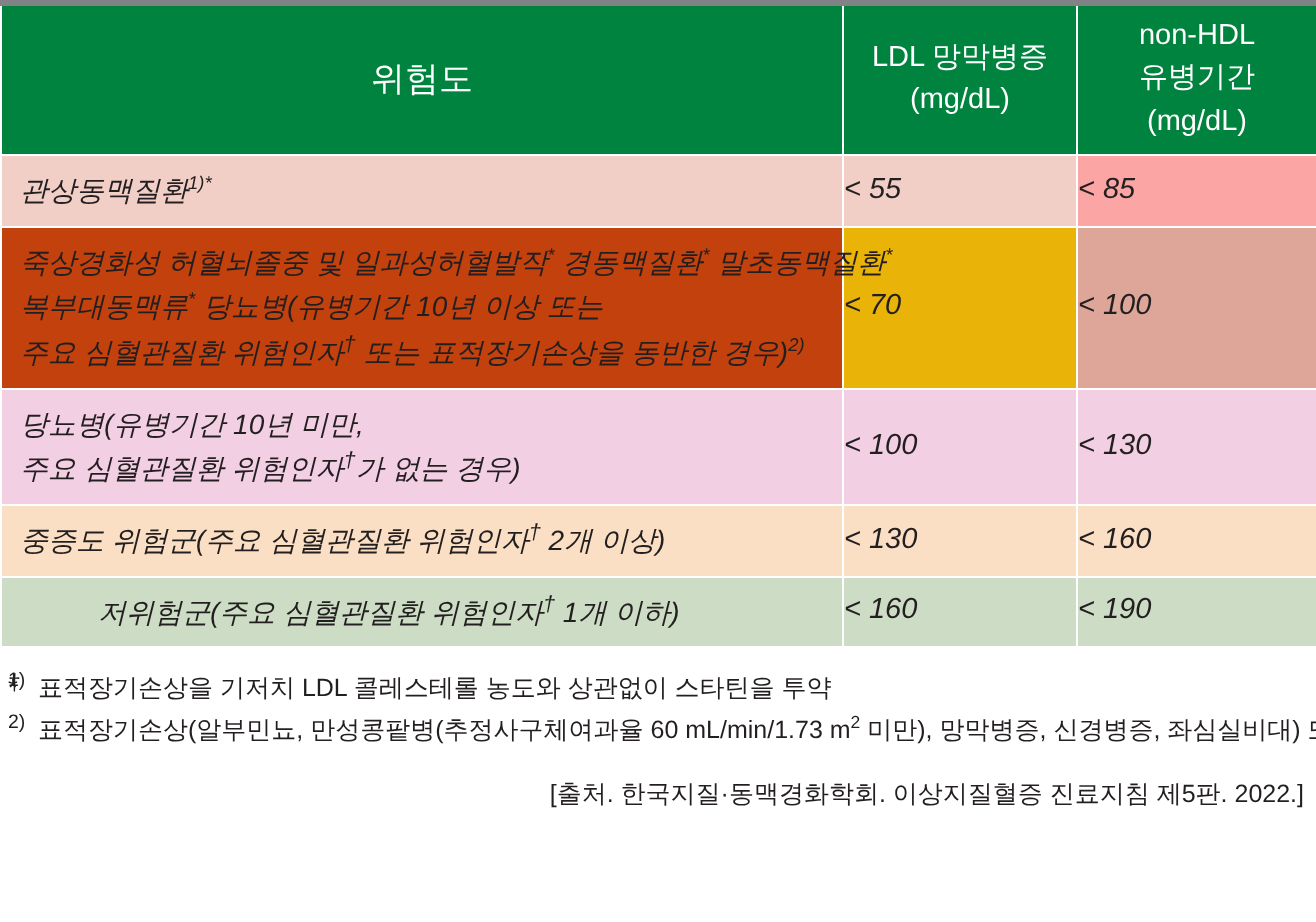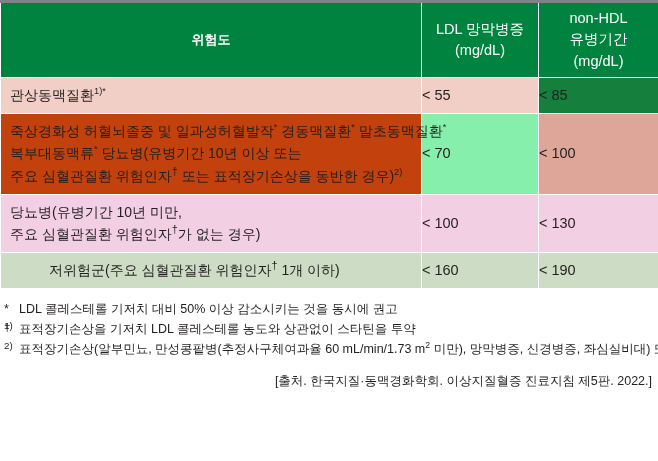--- a/index.html
+++ b/index.html
@@ -39,27 +39,28 @@
     background: #00833e;
     color: #ffffff;
     font-weight: normal;
     font-size: 14.5px;
     line-height: 1.45;
     text-align: center;
     height: 74px;
     border-top: none;
     border-bottom: none;
   }
-  thead th.th-risk { font-size: 13px; font-weight: bold; }
+  thead th.th-risk { font-size: 17px; }
   thead th.th-col  { padding: 0 4px; }
 
   
   tbody td {
     font-size: 14px;
     line-height: 1.62;
+    font-style: italic;
   }
   tbody td.cell-risk {
     text-align: left;
     padding: 6px 8px 6px 9px;
   }
   tbody td.cell-val {
     text-align: left;
     font-size: 14.5px;
   }
 
@@ -142,49 +143,56 @@
         <span>(mg/dL)</span>
       </th>
     </tr>
   </thead>
   <tbody id="table-body">
       <tr class="row-t0">
         <td class="cell-risk" style="background: rgb(241, 207, 198);">
           <span class="risk-line">관상동맥질환<sup>1)*</sup></span>
         </td>
         <td class="cell-val" style="background: rgb(241, 207, 198);">&lt; 55</td>
-        <td class="cell-val" style="background: #15803d;">&lt; 85</td>
+        <td class="cell-val" style="background: #fca5a5;">&lt; 85</td>
       </tr>
       <tr class="row-t1">
         <td class="cell-risk" style="background: #c2410c;">
           <span class="risk-line">죽상경화성 허혈뇌졸중 및 일과성허혈발작<sup>*</sup> 경동맥질환<sup>*</sup> 말초동맥질환<sup>*</sup></span>
           <span class="risk-line">복부대동맥류<sup>*</sup> 당뇨병(유병기간 10년 이상 또는</span>
           <span class="risk-line">주요 심혈관질환 위험인자<sup class="marker-dag">†</sup> 또는 표적장기손상을 동반한 경우)<sup>2)</sup></span>
         </td>
-        <td class="cell-val" style="background: #86efac;">&lt; 70</td>
+        <td class="cell-val" style="background: #eab308;">&lt; 70</td>
         <td class="cell-val" style="background: rgb(221, 166, 153);">&lt; 100</td>
       </tr>
       <tr class="row-t2">
         <td class="cell-risk" style="background: rgb(243, 207, 228);">
           <span class="risk-line">당뇨병(유병기간 10년 미만,</span>
           <span class="risk-line">주요 심혈관질환 위험인자<sup class="marker-dag">†</sup>가 없는 경우)</span>
         </td>
         <td class="cell-val" style="background: rgb(243, 207, 228);">&lt; 100</td>
         <td class="cell-val" style="background: rgb(243, 207, 228);">&lt; 130</td>
+      </tr>
+      <tr class="row-t3">
+        <td class="cell-risk" style="background: rgb(251, 223, 196);">
+          <span class="risk-line">중증도 위험군(주요 심혈관질환 위험인자<sup class="marker-dag">†</sup> 2개 이상)</span>
+        </td>
+        <td class="cell-val" style="background: rgb(251, 223, 196);">&lt; 130</td>
+        <td class="cell-val" style="background: rgb(251, 223, 196);">&lt; 160</td>
       </tr>
       <tr class="row-t4">
         <td class="cell-risk" style="background: rgb(205, 220, 196); padding-left: 48px;">
           <span class="risk-line">저위험군(주요 심혈관질환 위험인자<sup class="marker-dag">†</sup> 1개 이하)</span>
         </td>
         <td class="cell-val" style="background: rgb(205, 220, 196);">&lt; 160</td>
         <td class="cell-val" style="background: rgb(205, 220, 196); margin-left: 20px;">&lt; 190</td>
       </tr>
     </tbody>
 </table>
 
 <div class="footnotes" id="footnotes">
-    <div class="fn"><span class="fn-mark">*</span><span>LDL 콜레스테롤 기저치 대비 50% 이상 감소시키는 것을 동시에 권고</span></div>
+    <div class="fn"><span class="fn-mark">*</span></div>
     <div class="fn"><span class="fn-mark dag-mark">†</span></div>
     <div class="fn"><span class="fn-mark sup-mark">1)</span><span>표적장기손상을 기저치 LDL 콜레스테롤 농도와 상관없이 스타틴을 투약</span></div>
     <div class="fn"><span class="fn-mark sup-mark">2)</span><span>표적장기손상(알부민뇨, 만성콩팥병(추정사구체여과율 60 mL/min/1.73 m<sup>2</sup> 미만), 망막병증, 신경병증, 좌심실비대) 또는 3개</span></div>
   </div>
 
 <div class="source">[출처. 한국지질·동맥경화학회. 이상지질혈증 진료지침 제5판. 2022.]</div>
 
 </body></html>

